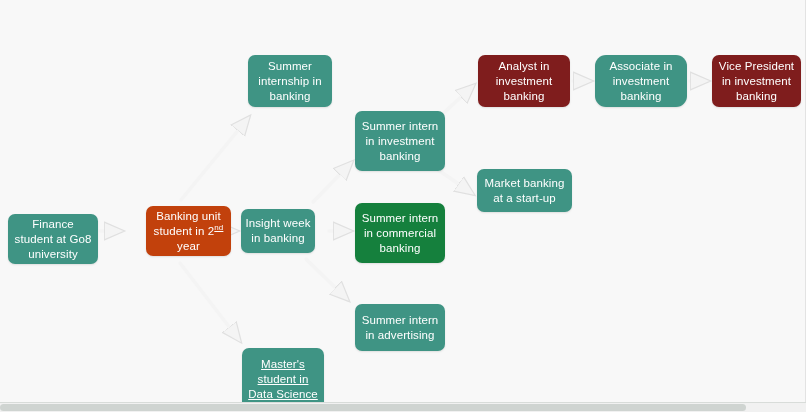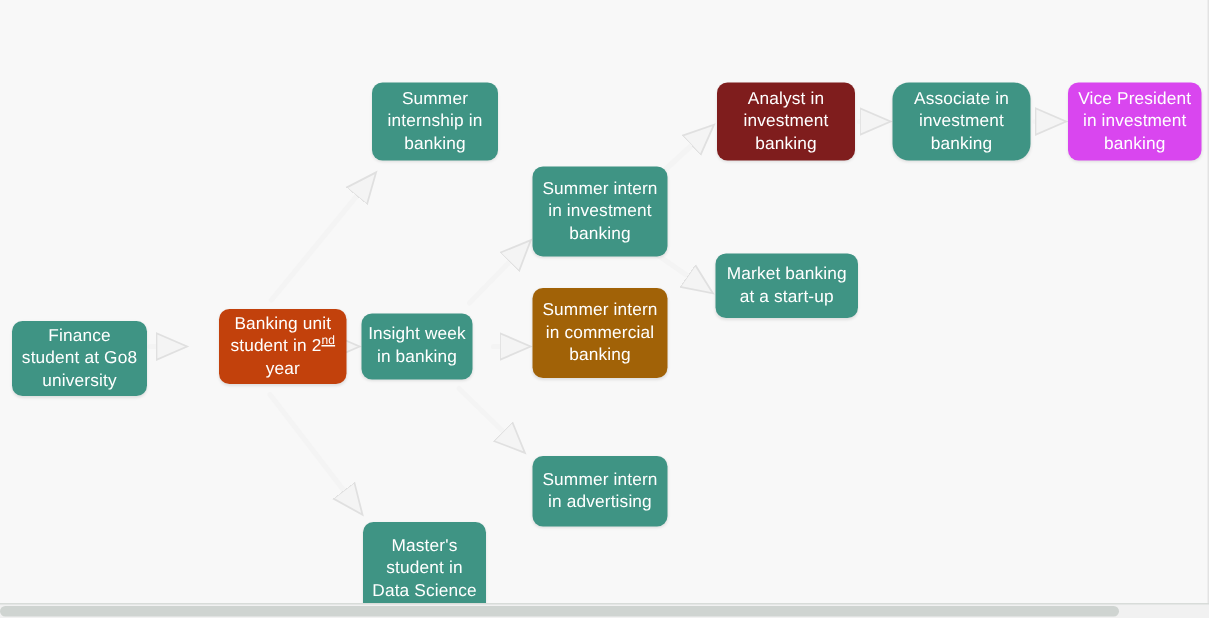--- a/index.html
+++ b/index.html
@@ -118,39 +118,39 @@
       </div>
       <div class="node" style="left: 241px; top: 209px; width: 74px; height: 44px; background: rgb(63, 148, 132); color: rgb(255, 255, 255);">
         <span class="node-label">Insight week in banking</span>
       </div>
       <div class="node" style="left: 248px; top: 55px; width: 84px; height: 52px; background: rgb(63, 148, 132); color: rgb(255, 255, 255);">
         <span class="node-label">Summer internship in banking</span>
       </div>
       <div class="node" style="left: 355px; top: 111px; width: 90px; height: 60px; background: rgb(63, 148, 132); color: rgb(255, 255, 255);">
         <span class="node-label">Summer intern in investment banking</span>
       </div>
-      <div class="node" style="left: 355px; top: 192px; width: 90px; height: 60px; background: #a16207; color: rgb(255, 255, 255);">
+      <div class="node" style="left: 355px; top: 203px; width: 90px; height: 60px; background: #15803d; color: rgb(255, 255, 255);">
         <span class="node-label">Summer intern in commercial banking</span>
       </div>
       <div class="node" style="left: 355px; top: 304px; width: 90px; height: 47px; background: rgb(63, 148, 132); color: rgb(255, 255, 255);">
         <span class="node-label">Summer intern in advertising</span>
       </div>
-      <div class="node" style="left: 242px; top: 348px; width: 82px; height: 62px; background: rgb(63, 148, 132); color: rgb(255, 255, 255);">
+      <div class="node" style="left: 242px; top: 348px; width: 82px; height: 62px; background: rgb(63, 148, 132); color: rgb(255, 255, 255); text-decoration: underline;">
         <span class="node-label">Master's student in Data Science</span>
       </div>
       <div class="node" style="left: 477px; top: 169px; width: 95px; height: 43px; background: rgb(63, 148, 132); color: rgb(255, 255, 255);">
         <span class="node-label">Market banking at a start-up</span>
       </div>
       <div class="node" style="left: 478px; top: 55px; width: 92px; height: 52px; background: #7f1d1d; color: rgb(255, 255, 255);">
         <span class="node-label">Analyst in investment banking</span>
       </div>
       <div class="node" style="left: 595px; top: 55px; width: 92px; height: 52px; background: rgb(63, 148, 132); color: rgb(255, 255, 255); border-radius: 11px;">
         <span class="node-label">Associate in investment banking</span>
       </div>
-      <div class="node" style="left: 712px; top: 55px; width: 89px; height: 52px; background: #d946ef; color: rgb(255, 255, 255);">
+      <div class="node" style="left: 712px; top: 55px; width: 89px; height: 52px; background: #7f1d1d; color: rgb(255, 255, 255);">
         <span class="node-label">Vice President in investment banking</span>
       </div>
     </div>
 
   <div id="canvas-right-edge"></div>
 
   <div id="hscrollbar">
     <div id="hscrollbar-thumb" style="width: 746px;"></div>
   </div>
 

